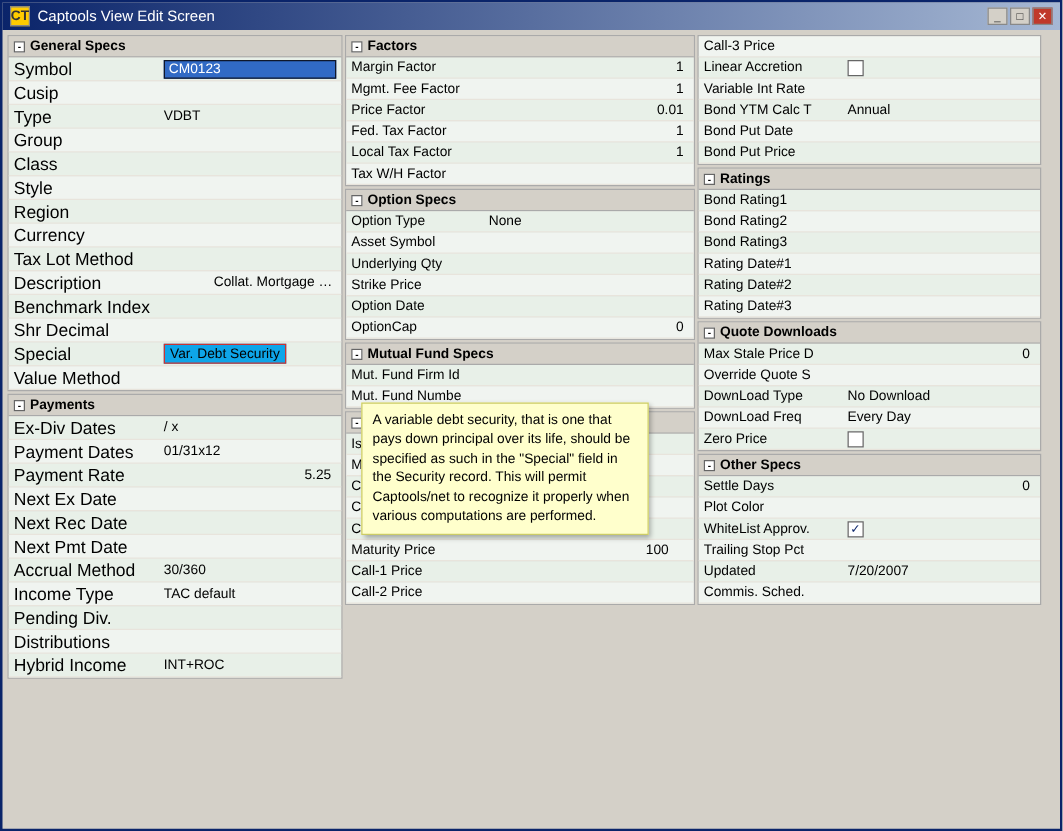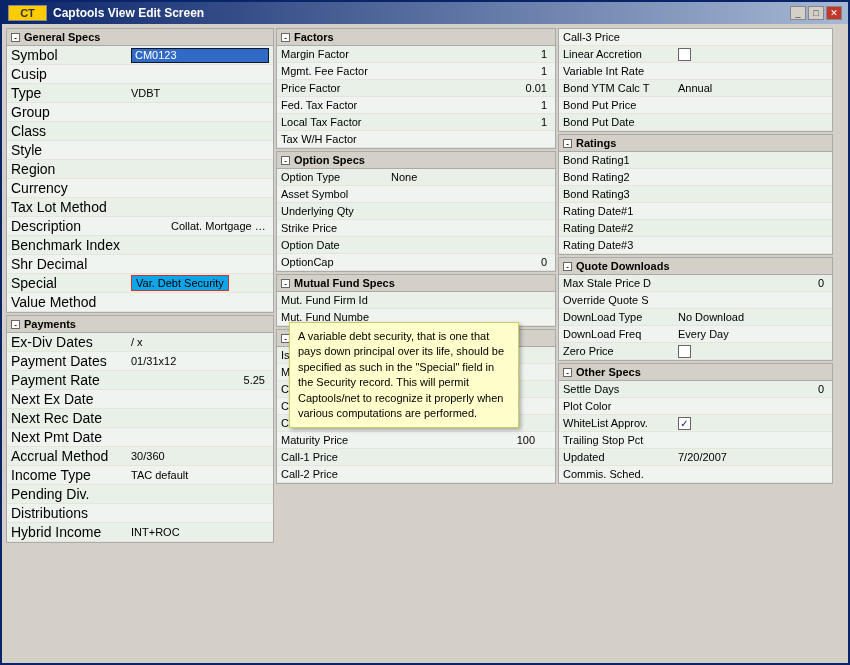--- a/index.html
+++ b/index.html
@@ -24,21 +24,21 @@
       height: 22px;
     }
     
     .titlebar-left {
       display: flex;
       align-items: center;
       gap: 6px;
     }
     
     .titlebar-icon {
-      width: 39px;
+      width: 16px;
       height: 16px;
       background: #ffcc00;
       border: 1px solid #888;
       display: flex;
       align-items: center;
       justify-content: center;
       font-size: 9px;
       color: #333;
       font-weight: bold;
     }
@@ -179,21 +179,21 @@
 </head>
 <body>
 
 <div class="window">
 
   <div class="titlebar">
     <div class="titlebar-left">
       <div class="titlebar-icon">
         <span>CT</span>
       </div>
-      <span style="font-size:12px; font-weight:bold;">Captools View Edit Screen</span>
+      <span style="font-size:12px; font-weight:normal;">Captools View Edit Screen</span>
     </div>
     <div class="titlebar-buttons">
       <div class="titlebar-btn">_</div>
       <div class="titlebar-btn">□</div>
       <div class="titlebar-btn close">✕</div>
     </div>
   </div>
 
   <div class="main-area">
 
@@ -452,26 +452,26 @@
           </div>
         </div>
         <div class="row row-alt1">
           <div class="label3">Variable Int Rate</div>
           <div class="value-cell"></div>
         </div>
         <div class="row row-alt2">
           <div class="label3">Bond YTM Calc T</div>
           <div class="value-cell">Annual</div>
         </div>
+        <div class="row row-alt1">
+          <div class="label3">Bond Put Date</div>
+          <div class="value-cell"></div>
+        </div>
         <div class="row row-alt2">
           <div class="label3">Bond Put Price</div>
-          <div class="value-cell"></div>
-        </div>
-        <div class="row row-alt1">
-          <div class="label3">Bond Put Date</div>
           <div class="value-cell"></div>
         </div>
       </div>
 
       <div class="section">
         <div class="section-header">
           <div class="section-collapse">-</div>
           <span>Ratings</span>
         </div>
         <div class="row row-alt1">

